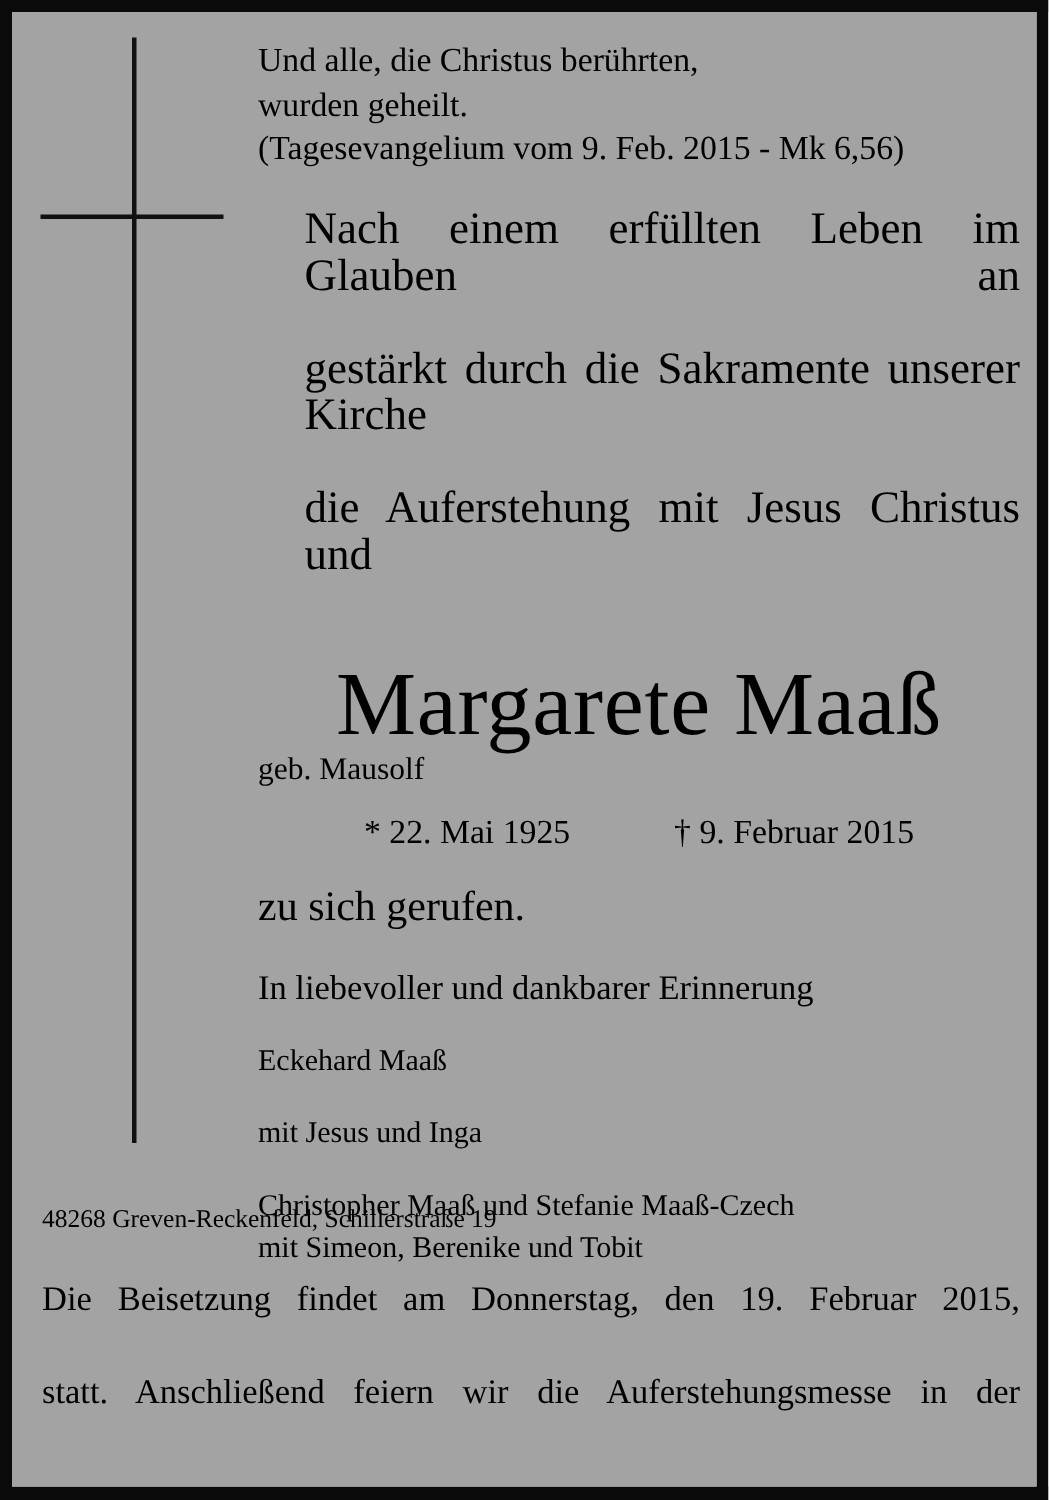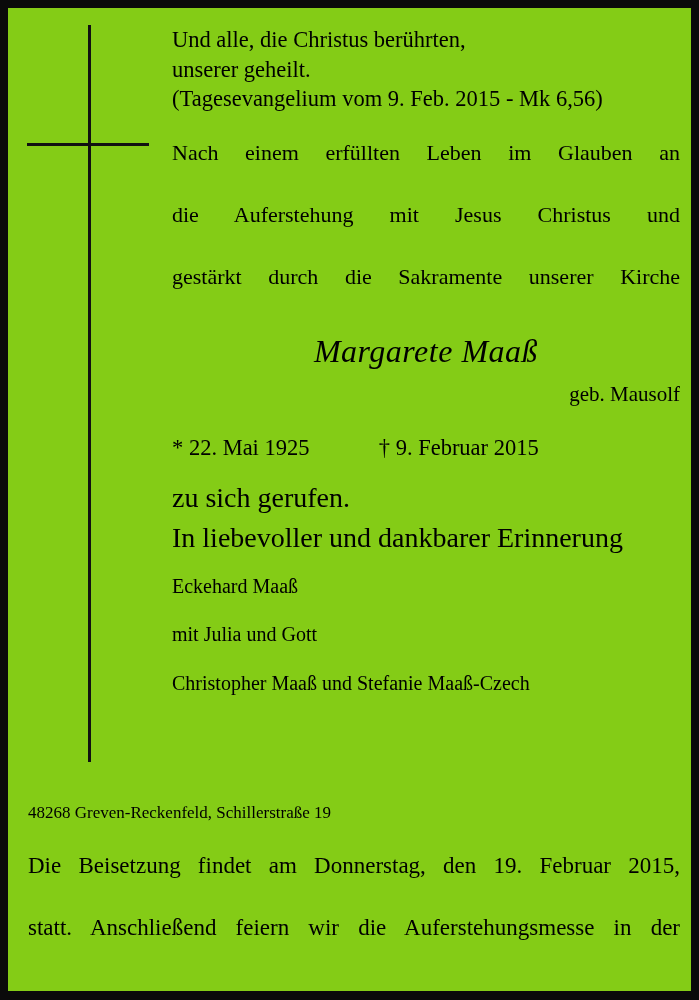--- a/index.html
+++ b/index.html
@@ -29,21 +29,21 @@
   .frame-bottom { left: 0; bottom: 0; width: 699px; height: 9px; }
   .frame-left   { left: 0; top: 0; width: 8px; height: 1000px; }
   .frame-right  { right: 0; top: 0; width: 8px; height: 1000px; }
 
   .inner {
     position: absolute;
     left: 8px;
     top: 8px;
     width: 683px;
     height: 983px;
-    background: #84cc16;
+    background: #a3a3a3;
   }
 
   
   .cross-vertical {
     position: absolute;
     left: 80px;
     top: 17px;
     width: 3px;
     height: 737px;
     background: #111111;
@@ -67,65 +67,67 @@
 
   .quote {
     font-size: 22.5px;
     line-height: 29.5px;
     padding-top: 17px;
     white-space: nowrap;
   }
   .quote div { white-space: nowrap; }
 
   .intro {
-    font-size: 22px;
+    font-size: 30px;
     line-height: 31px;
     text-align: justify;
     text-justify: inter-word;
     margin-top: 23px;
+    margin-left: 31px;
   }
   .intro > span { display: block; }
   .intro .just {
     text-align: justify;
   }
   .intro .just::after {
     content: "";
     display: inline-block;
     width: 100%;
   }
 
   .name {
     text-align: center;
-    font-size: 32px;
+    font-size: 60px;
     line-height: 56px;
     letter-spacing: 0.5px;
-    font-style: italic;
+    margin-top: 25px;
   }
   .maiden {
-    text-align: right;
+    text-align: left;
     font-size: 21px;
     line-height: 26px;
     margin-top: 2px;
   }
   .dates {
+    text-align: center;
     font-size: 22.5px;
     line-height: 28px;
-    margin-top: 27px;
+    margin-top: 16px;
   }
   .dates .gap { display: inline-block; width: 58px; }
 
   .called {
     font-size: 28px;
     line-height: 28px;
     margin-top: 22px;
   }
   .memory {
-    font-size: 28px;
+    font-size: 23px;
     line-height: 28px;
-    margin-top: 12px;
+    margin-top: 26px;
   }
   .mourner {
     font-size: 20px;
     line-height: 28.5px;
     margin-top: 20px;
   }
   .mourner .l2 { display: block; }
 
   
   .bottom {
@@ -165,52 +167,53 @@
 
     <div>
       <div class="cross-vertical"></div>
       <div class="cross-horizontal"></div>
     </div>
 
     <div class="column">
 
       <div class="quote">
         <div>Und alle, die Christus berührten,</div>
-        <div>unserer geheilt.</div>
+        <div>wurden geheilt.</div>
         <div>(Tagesevangelium vom 9. Feb. 2015 - Mk 6,56)</div>
       </div>
 
       <div class="intro">
         <span class="just">Nach einem erfüllten Leben im Glauben an</span>
+        <span class="just">gestärkt durch die Sakramente unserer Kirche</span>
         <span class="just">die Auferstehung mit Jesus Christus und</span>
-        <span class="just">gestärkt durch die Sakramente unserer Kirche</span>
       </div>
 
       <div class="name">Margarete Maaß</div>
       <div class="maiden">geb. Mausolf</div>
 
       <div class="dates">
         <span>*</span>
         <span>22. Mai 1925</span>
         <span class="gap"></span>
         <span>†</span>
         <span>9. Februar 2015</span>
       </div>
 
       <div class="called">zu sich gerufen.</div>
       <div class="memory">In liebevoller und dankbarer Erinnerung</div>
 
       <div class="mourner">
         <span>Eckehard Maaß</span>
       </div>
       <div class="mourner">
-        <span class="l2">mit Julia und Gott</span>
+        <span class="l2">mit Jesus und Inga</span>
       </div>
       <div class="mourner">
         <span>Christopher Maaß und Stefanie Maaß-Czech</span>
+        <span class="l2">mit Simeon, Berenike und Tobit</span>
       </div>
 
     </div>
 
     <div class="bottom">
       <div class="address">48268 Greven-Reckenfeld, Schillerstraße 19</div>
       <div class="funeral">
         <span class="just">Die Beisetzung findet am Donnerstag, den 19. Februar 2015,</span>
         <span class="just">statt. Anschließend feiern wir die Auferstehungsmesse in der</span>
 

